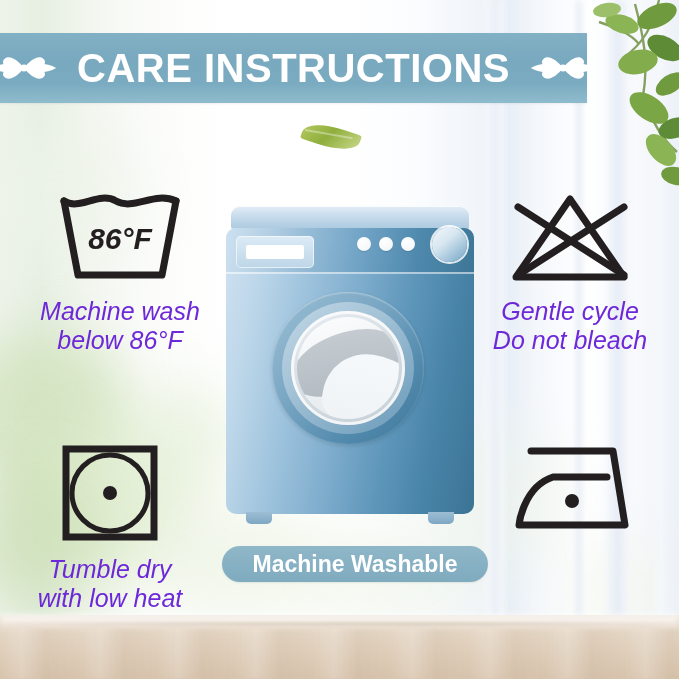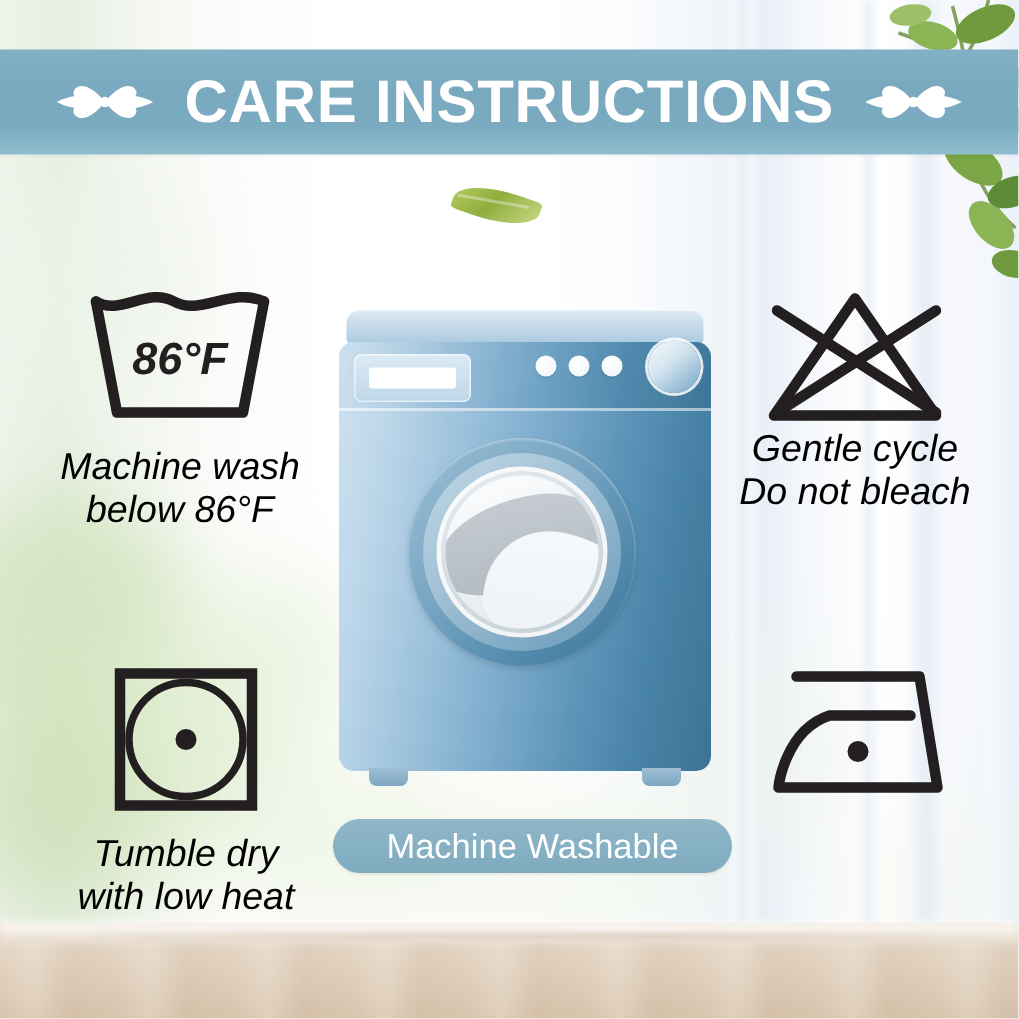--- a/index.html
+++ b/index.html
@@ -105,21 +105,21 @@
   .table-edge-fade {
     position:absolute; left:0; right:0; top:0; height: 16px;
     background: linear-gradient(180deg, rgba(255,255,255,.85), rgba(255,255,255,0));
     filter: blur(3px);
   }
 
   
   #banner {
     position: absolute;
     left: 0; top: 33px;
-    width: 679px; height: 70px;
+    width: 587px; height: 70px;
     background: linear-gradient(180deg,#82b0c4 0%, #79a9bf 40%, #7aabc0 72%, #8fbccd 100%);
     display: flex;
     align-items: center;
     justify-content: center;
     gap: 18px;
     box-shadow: 0 1px 2px rgba(0,0,0,.06);
   }
   #banner .title {
     color: #ffffff;
     font-size: 40px;
@@ -127,34 +127,34 @@
     letter-spacing: .5px;
     white-space: nowrap;
     font-family: "Liberation Sans", sans-serif;
   }
   .ornament { width: 70px; height: 52px; flex: none; }
 
   
   .care-item { position: absolute; text-align: center; font-style: italic; }
   .care-item .glyph { display:block; margin: 0 auto; }
   .care-item .caption {
-    color: #000000;
+    color: #6d28d9;
     font-size: 25px;
     line-height: 29px;
     white-space: pre-line;
     font-family: "Liberation Sans", sans-serif;
   }
   #item-wash     { left: 14px;  top: 193px; width: 212px; }
   #item-bleach   { left: 470px; top: 193px; width: 200px; }
-  #item-dry      { left: 18px;  top: 443px; width: 212px; }
+  #item-dry      { left: 4px;  top: 443px; width: 212px; }
   #item-iron     { left: 470px; top: 443px; width: 205px; }
   #item-wash   .caption,
   #item-dry    .caption { margin-top: 12px; }
   #item-bleach .caption,
-  #item-iron   .caption { margin-top: 0; }
+  #item-iron   .caption { margin-top: 12px; }
 
   
   #machine {
     position: absolute;
     left: 226px; top: 206px;
     width: 248px; height: 320px;
   }
   .mc-toplid {
     position: absolute; left: 5px; top: 0;
     width: 238px; height: 24px;
@@ -261,20 +261,21 @@
 
   
   #badge {
     position: absolute;
     left: 222px; top: 546px;
     width: 266px; height: 36px;
     border-radius: 18px;
     background: linear-gradient(180deg,#8fb7c8 0%, #86b0c3 55%, #7fabbf 100%);
     display: flex; align-items: center; justify-content: center;
     box-shadow: 0 1px 2px rgba(0,0,0,.08);
+    font-weight: bold;
   }
   #badge .badge-text {
     color: #ffffff;
     font-size: 23px;
     font-family: "Liberation Sans", sans-serif;
     white-space: nowrap;
   }
 </style>
 </head>
 <body>

